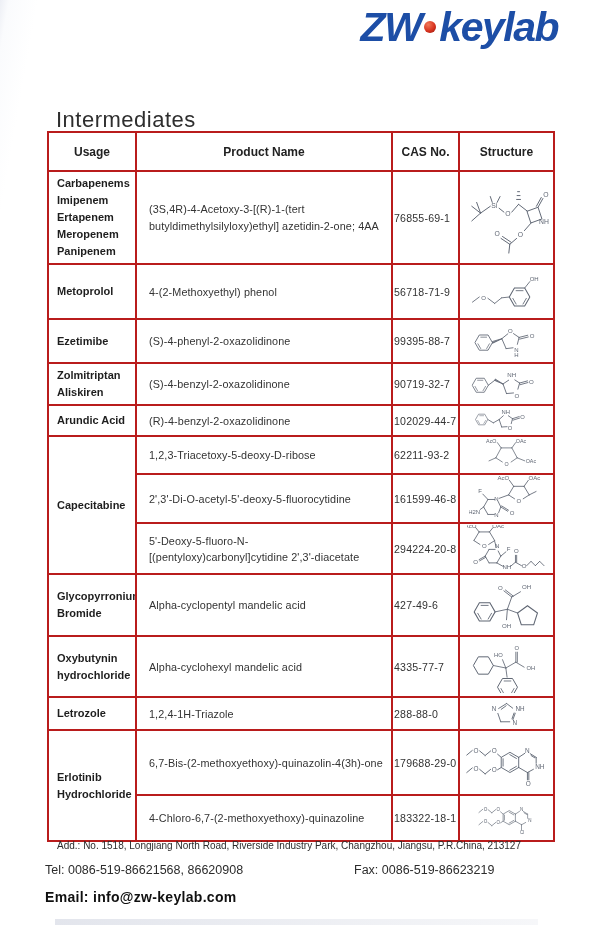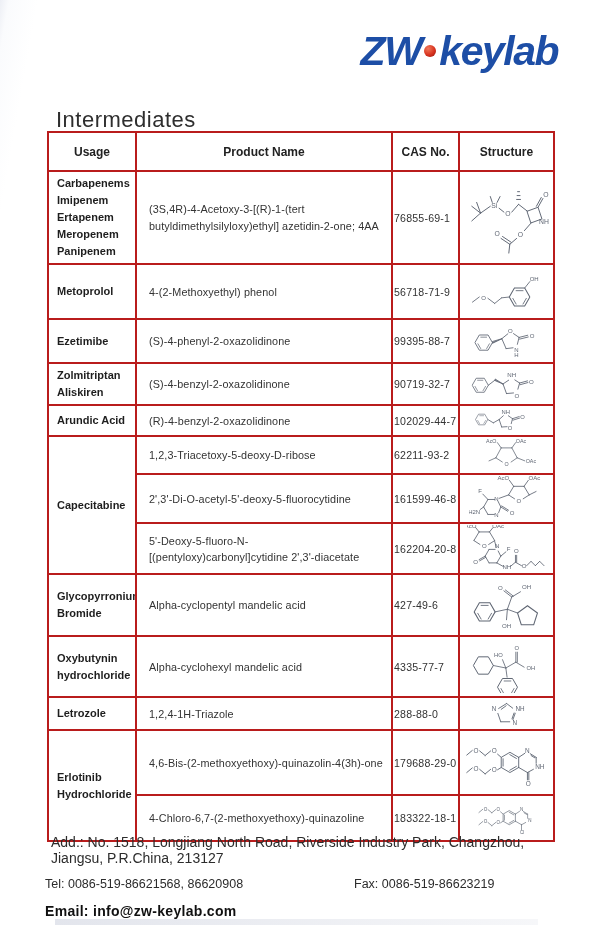--- a/index.html
+++ b/index.html
@@ -2,21 +2,21 @@
 <html><head>
 <meta charset="utf-8">
 <style>
   html,body{margin:0;padding:0}
   body{
     width:600px;height:925px;position:relative;overflow:hidden;
     background:linear-gradient(100deg,#edeff5 0%,#fafbfd 1.2%,#ffffff 5%,#ffffff 100%);
     font-family:"Liberation Sans",sans-serif;color:#333;
   }
   
-  .logo{position:absolute;top:28px;right:42px;font-style:italic;font-weight:bold;
+  .logo{position:absolute;top:4px;right:42px;font-style:italic;font-weight:bold;
         font-size:41px;color:#1d4ea6;letter-spacing:-1.5px;white-space:nowrap}
   .logo-dot{display:inline-block;width:12px;height:12px;border-radius:50%;
         background:radial-gradient(circle at 35% 30%,#f0795a,#d8331f 55%,#8f140c);
         margin:0 3px;position:relative;top:-8px}
   
   .page-title{position:absolute;top:99px;left:48px;margin:8px;font-size:22px;font-weight:400;
         color:#2e2e2e;letter-spacing:.5px}
   
   table.main{position:absolute;top:131px;left:47px;width:506px;border-collapse:collapse;
         table-layout:fixed;border:2px solid #6f7377}
@@ -31,21 +31,21 @@
   tr.rh87{height:87px}tr.rh55{height:55px}tr.rh42{height:42px}tr.rh39{height:39px}
   tr.rh28{height:28px}tr.rh35{height:35px}tr.rh47{height:47px}tr.rh50{height:50px}
   tr.rh62{height:62px}tr.rh61{height:61px}tr.rh30{height:30px}tr.rh65{height:65px}
   tr.rh44{height:44px}
   
   .sx path,.sx polygon,.sx polyline{stroke:#5f6673;fill:none;stroke-width:1;stroke-linecap:round}
   .sx polygon.wf{fill:#5f6673;stroke:#5f6673}
   .sx text{fill:#5f6673;stroke:none;font-size:7px;font-family:"Liberation Sans",sans-serif;text-anchor:middle}
   
   .footer{position:absolute;left:45px;top:828px;right:20px;color:#2c2c2c}
-  .addr{margin:6px;font-size:14px}
+  .addr{margin:12px;font-size:10px}
   .telfax{position:relative;margin-top:11px;font-size:12.5px}
   .telfax .fax{position:absolute;left:309px}
   .emailweb{position:relative;margin-top:12px;font-weight:bold;font-size:14px;color:#101010;letter-spacing:.3px}
   .emailweb .web{position:absolute;left:272px}
   .scan-edge{position:absolute;left:55px;right:62px;bottom:0;height:6px;
         background:linear-gradient(90deg,rgba(80,95,140,.16),rgba(80,95,140,.05))}
 </style>
 </head>
 <body>
 
@@ -236,21 +236,21 @@
           <path d="M17 36 L13 39"></path>
             <text x="6" y="44" font-size="5.5">H2N</text>
           <path d="M37 36 L45 41 M38 34.8 L46 39.8"></path>
             <text x="50" y="45" font-size="5.5">O</text>
         </svg>
       </td>
     </tr>
 
     <tr class="rh50">
       <td class="pname">5'-Deoxy-5-fluoro-N-[(pentyloxy)carbonyl]cytidine 2',3'-diacetate</td>
-      <td class="cas">162204-20-8</td>
+      <td class="cas">294224-20-8</td>
       <td class="struct">
         <svg class="sx" height="45" viewBox="0 0 92 52">
           <path d="M8 18 L14 8 M14 8 L26 8 M26 8 L32 18 M32 18 L25 22.5 M15 22.5 L8 18"></path>
           <text x="20" y="27" font-size="5">O</text>
           <path d="M14 8 L10 3"></path>
             <text x="4" y="4" font-size="5">AcO</text>
           <path d="M26 8 L30 3"></path>
             <text x="36" y="4" font-size="5">OAc</text>
           <path d="M32 19 L34 26"></path>
           <path d="M39 36 L36 30 M32.5 28.2 L25.5 28.2 M25.5 28.2 L21 36 M21 36 L25.5 43.8 M25.5 43.8 L34.5 43.8 M34.5 43.8 L39 36"></path>
@@ -331,21 +331,21 @@
           <text x="53" y="29" font-size="5.5">N</text>
         </svg>
       </td>
     </tr>
 
     <tr class="rh65">
       <td class="usage" rowspan="2">
         <span class="ul">Erlotinib</span>
         <span class="ul">Hydrochloride</span>
       </td>
-      <td class="pname">4,6-Bis-(2-methoxyethoxy)-quinazolin-4(3h)-one</td>
+      <td class="pname">6,7-Bis-(2-methoxyethoxy)-quinazolin-4(3h)-one</td>
       <td class="cas">179688-29-0</td>
       <td class="struct">
         <svg class="sx" height="57" viewBox="0 0 92 62">
           <path d="M3 24 L9 19"></path>
             <text x="13" y="22" font-size="6">O</text>
           <path d="M17 19.5 L23 24.5 M23 24.5 L29 19.5"></path>
             <text x="33" y="22" font-size="6">O</text>
           <path d="M36.5 23 L40.5 26.5"></path>
           <path d="M3 43 L9 38"></path>
             <text x="13" y="41" font-size="6">O</text>

